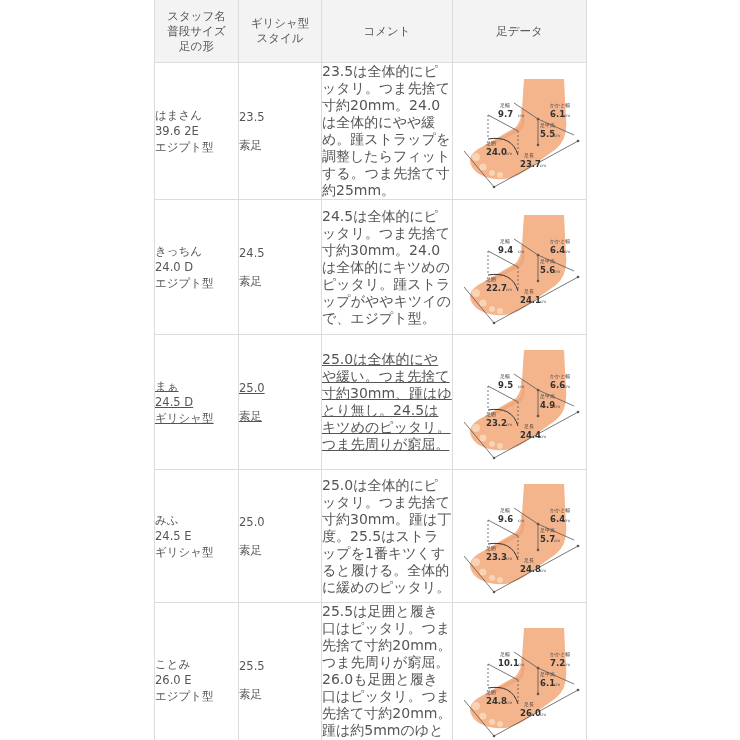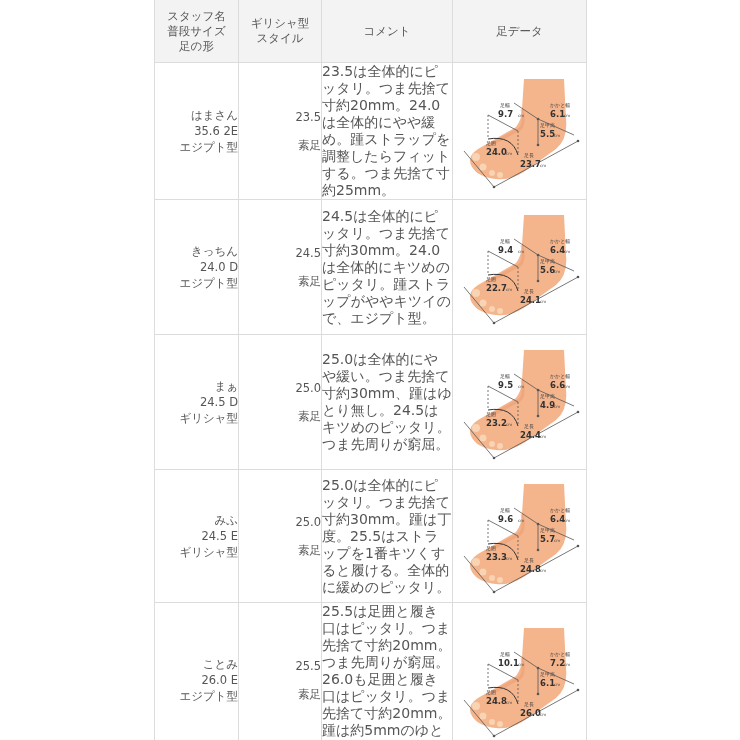--- a/index.html
+++ b/index.html
@@ -3,23 +3,23 @@
 <meta charset="utf-8">
 <style>
   html, body { margin:0; padding:0; background:#ffffff; }
   body { width:740px; height:740px; position:relative; overflow:hidden;
          font-family:"DejaVu Sans","Liberation Sans",sans-serif; color:#555; }
   table.fit { position:absolute; left:154px; top:-1px; width:432px;
               border-collapse:collapse; table-layout:fixed; font-size:11.5px; }
   table.fit td, table.fit th { border:1px solid #dcdcdc; padding:0; vertical-align:middle; }
   col.c1 { width:84px; } col.c2 { width:83px; } col.c3 { width:131px; } col.c4 { width:134px; }
   thead th { background:#f3f3f3; font-weight:normal; color:#555; height:62px; text-align:center; line-height:15px; }
-  tbody tr.r1 td { height:133px; } tbody tr.r2 td { height:134px; } tbody tr.r3 td { height:134px; }
+  tbody tr.r1 td { height:133px; } tbody tr.r2 td { height:134px; } tbody tr.r3 td { height:134px;text-decoration:underline; }
   tbody tr.r4 td { height:132px; } tbody tr.r5 td { height:140px; }
-  td.staff, td.size { text-align:right; line-height:16px; }
+  td.staff, td.size { text-align:left; line-height:16px; }
   td.size .sz { display:block; margin-bottom:12px; }
   td.comment { padding:0 4px 0 6px; line-height:17px; font-size:14px; word-break:break-all;margin-left:44px; }
   td.footcell { text-align:right; }
   .hdr-line { display:block; }
   svg.foot { display:block; margin:0 auto; }
   .lbl { font-family:"DejaVu Sans",sans-serif; }
 </style>
 </head>
 <body>
 
@@ -42,21 +42,21 @@
         <span class="hdr-line">スタイル</span>
       </th>
       <th>コメント</th>
       <th>足データ</th>
     </tr>
   </thead>
   <tbody id="tbody">
       <tr class="r1">
     <td class="staff">
       <span class="hdr-line">はまさん</span>
-      <span class="hdr-line">35.6 2E</span>
+      <span class="hdr-line">39.6 2E</span>
       <span class="hdr-line">エジプト型</span>
     </td>
     <td class="size">
       <span class="sz">23.5</span>
       <span class="hdr-line">素足</span>
     </td>
     <td class="comment">23.5は全体的にピッタリ。つま先捨て寸約20mm。24.0は全体的にやや緩め。踵ストラップを調整したらフィットする。つま先捨て寸約25mm。</td>
     <td class="footcell">
 <svg class="foot" width="128" height="124" viewBox="0 0 128 124" xmlns="http://www.w3.org/2000/svg">
   <path d="M68 10 L108 10 L110 50 Q112 70 100 80 L72 100 Q56 112 40 110 Q22 108 16 98 Q10 88 22 80 L60 58 Q66 50 66 40 Z" fill="#f4b48c"></path>

